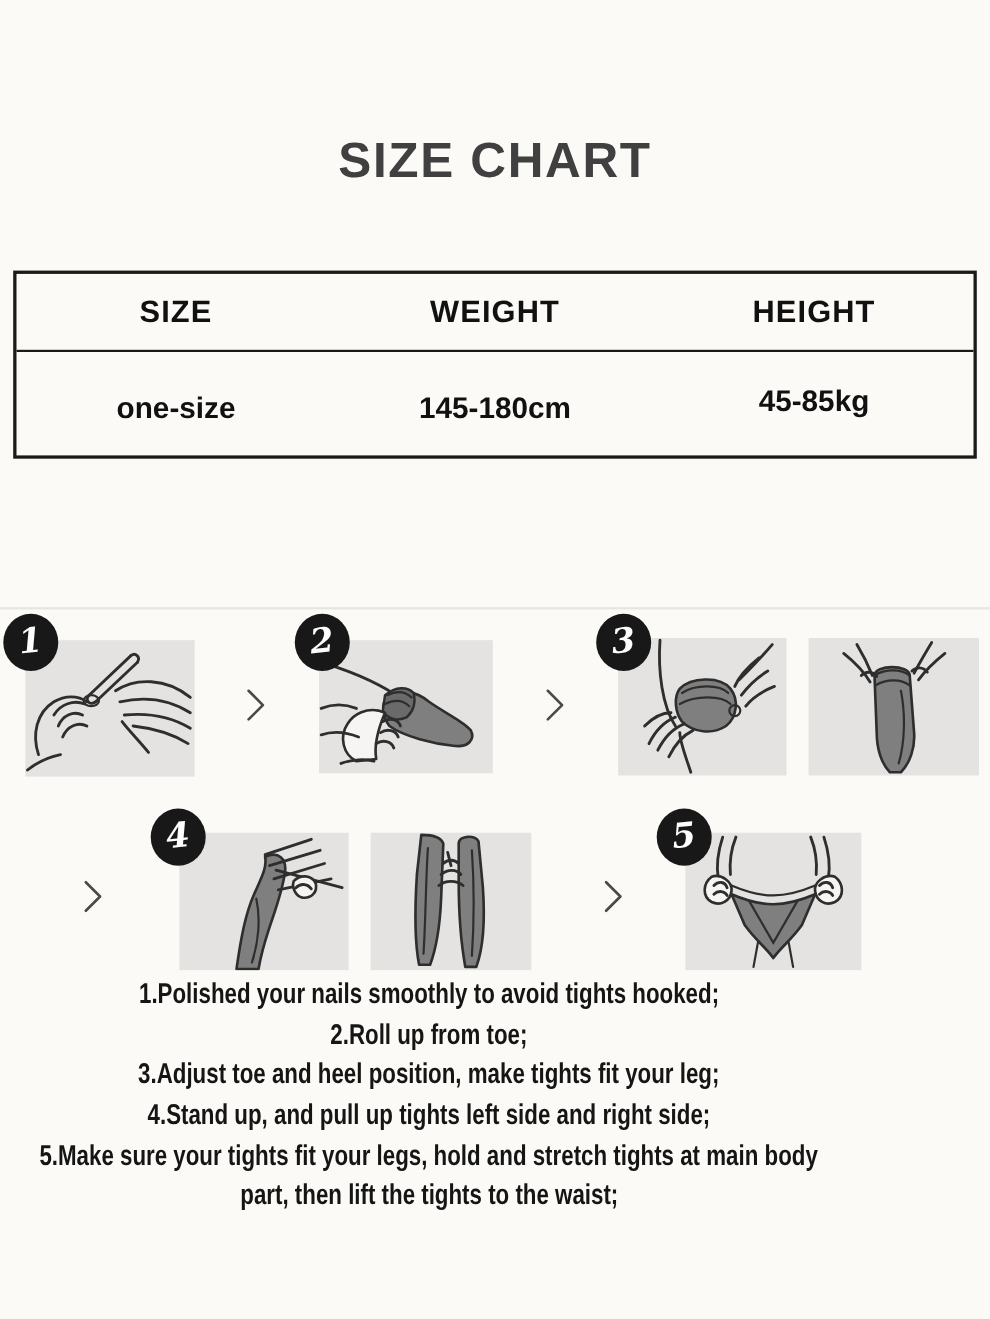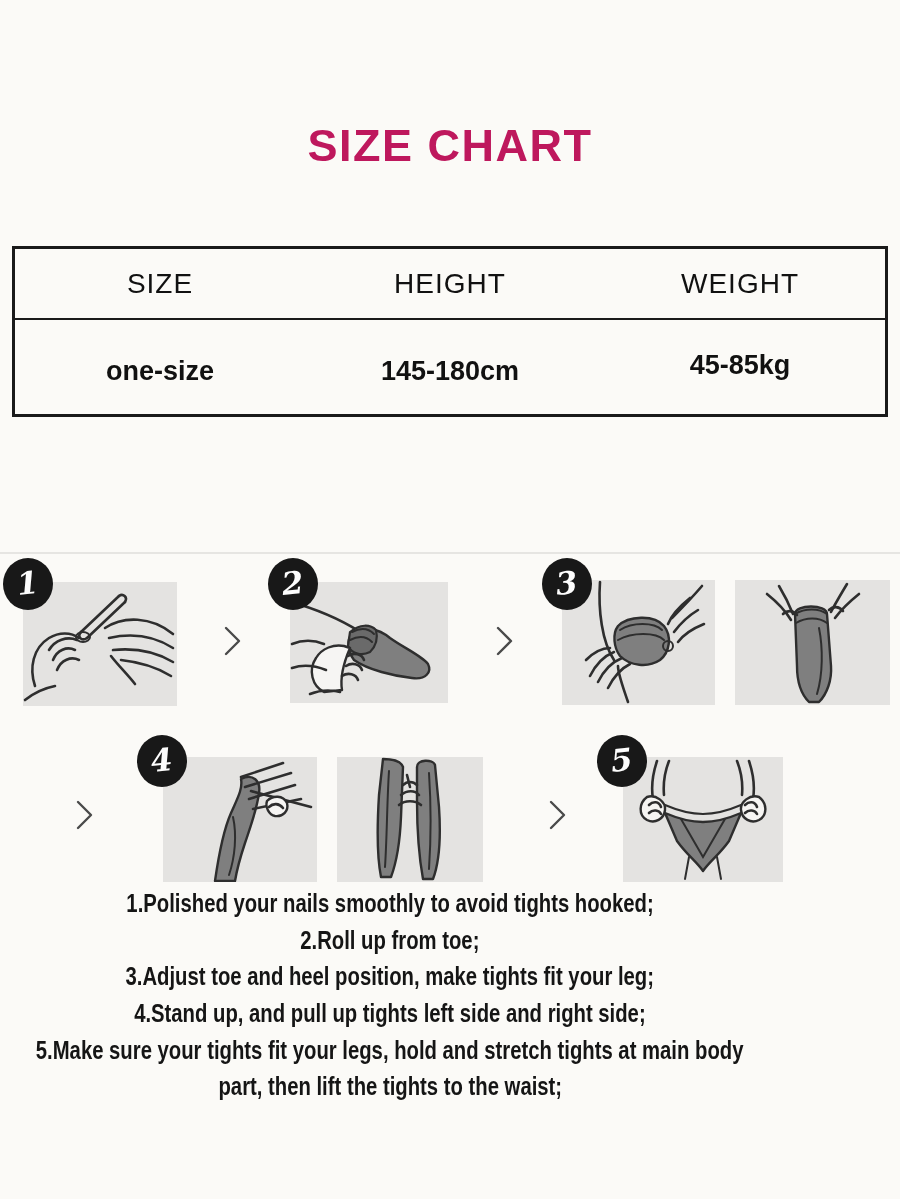--- a/index.html
+++ b/index.html
@@ -10,39 +10,39 @@
     color:#161616;
     overflow:hidden;
   }
   .canvas{position:relative;width:900px;height:1199px;}
 
   
   .title{
     position:absolute;top:120px;left:0;width:900px;
     text-align:center;
     font-size:45px;font-weight:bold;letter-spacing:1.5px;
-    color:#be185d;
+    color:#404040;
   }
 
   
   .size-table{
     position:absolute;top:246px;left:12px;width:876px;height:171px;
     border:3px solid #1a1a1a;box-sizing:border-box;
     display:flex;flex-direction:column;
     background:transparent;
   }
   .size-table .hrow{
     height:69px;border-bottom:2px solid #1a1a1a;
     display:flex;flex-direction:row;
   }
   .size-table .drow{flex:1;display:flex;flex-direction:row;border-radius:12px;}
   .size-table .cell{
     flex:1;display:flex;align-items:center;justify-content:center;
   }
-  .size-table .hrow .cell{font-size:28px;font-weight:normal;letter-spacing:1px;color:#111;}
+  .size-table .hrow .cell{font-size:28px;font-weight:bold;letter-spacing:1px;color:#111;}
   .size-table .drow .cell{font-size:27px;font-weight:bold;color:#111;}
   .cell-shift-down{transform:translateY(4px);}
   .cell-shift-up{transform:translateY(-2px);}
 
   
   .divider{
     position:absolute;top:552px;left:0;width:900px;height:2px;
     background:#e6e5e2;
   }
 
@@ -88,22 +88,22 @@
 </head>
 <body>
 
 <div class="canvas">
 
   <div class="title">SIZE CHART</div>
 
   <div class="size-table">
     <div class="hrow">
       <div class="cell">SIZE</div>
+      <div class="cell">WEIGHT</div>
       <div class="cell">HEIGHT</div>
-      <div class="cell">WEIGHT</div>
     </div>
     <div class="drow">
       <div class="cell cell-shift-down">one-size</div>
       <div class="cell cell-shift-down">145-180cm</div>
       <div class="cell cell-shift-up">45-85kg</div>
     </div>
   </div>
 
   <div class="divider"></div>
 

